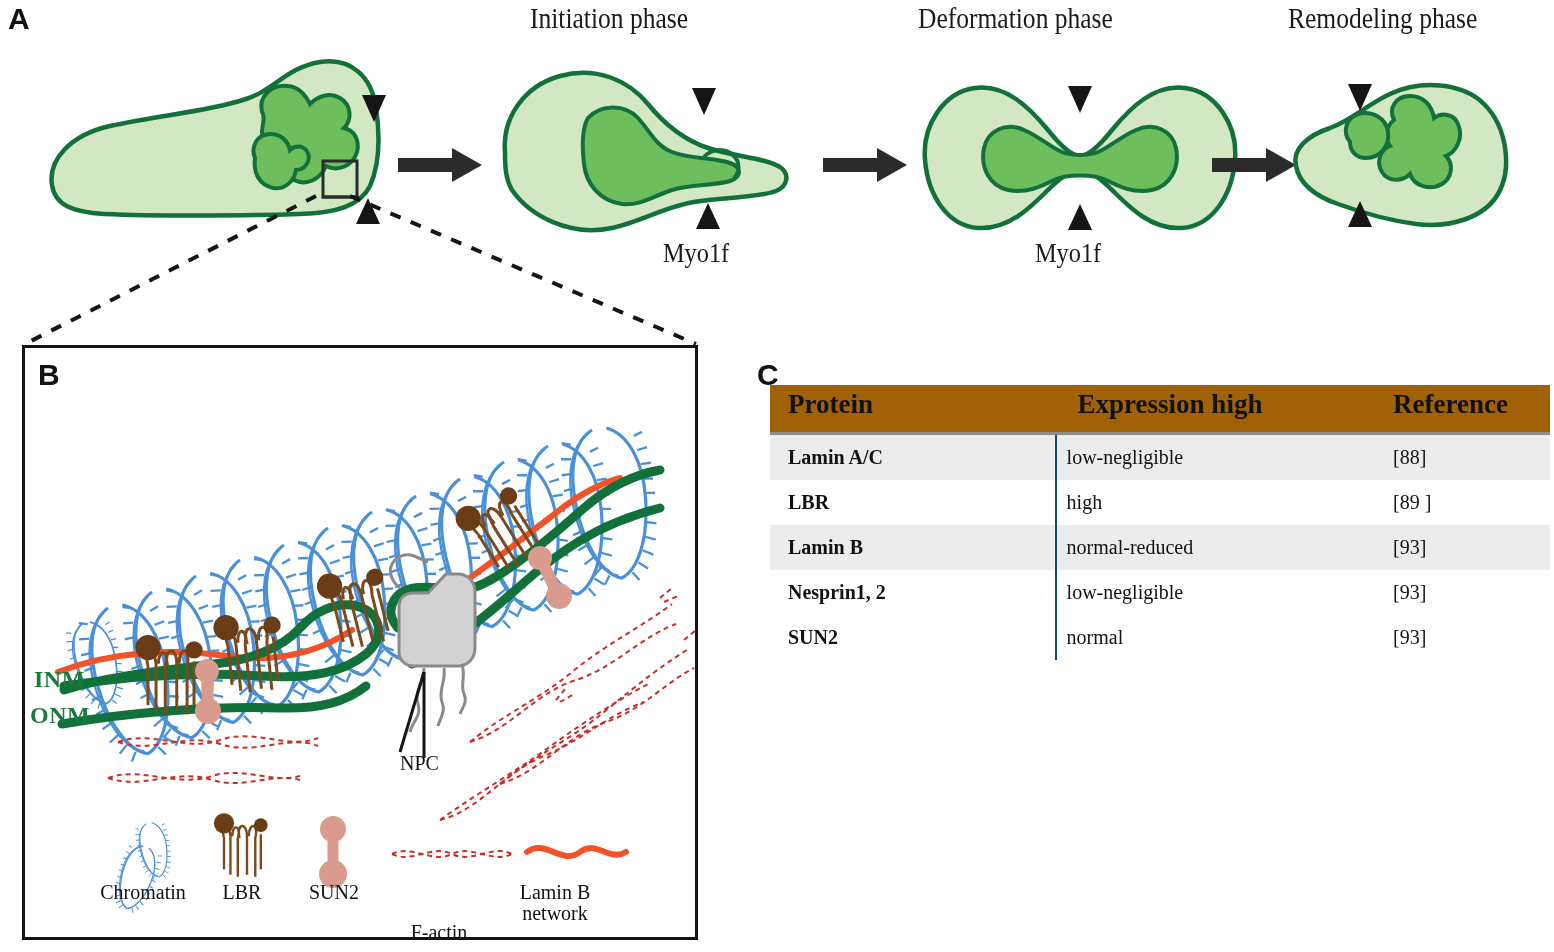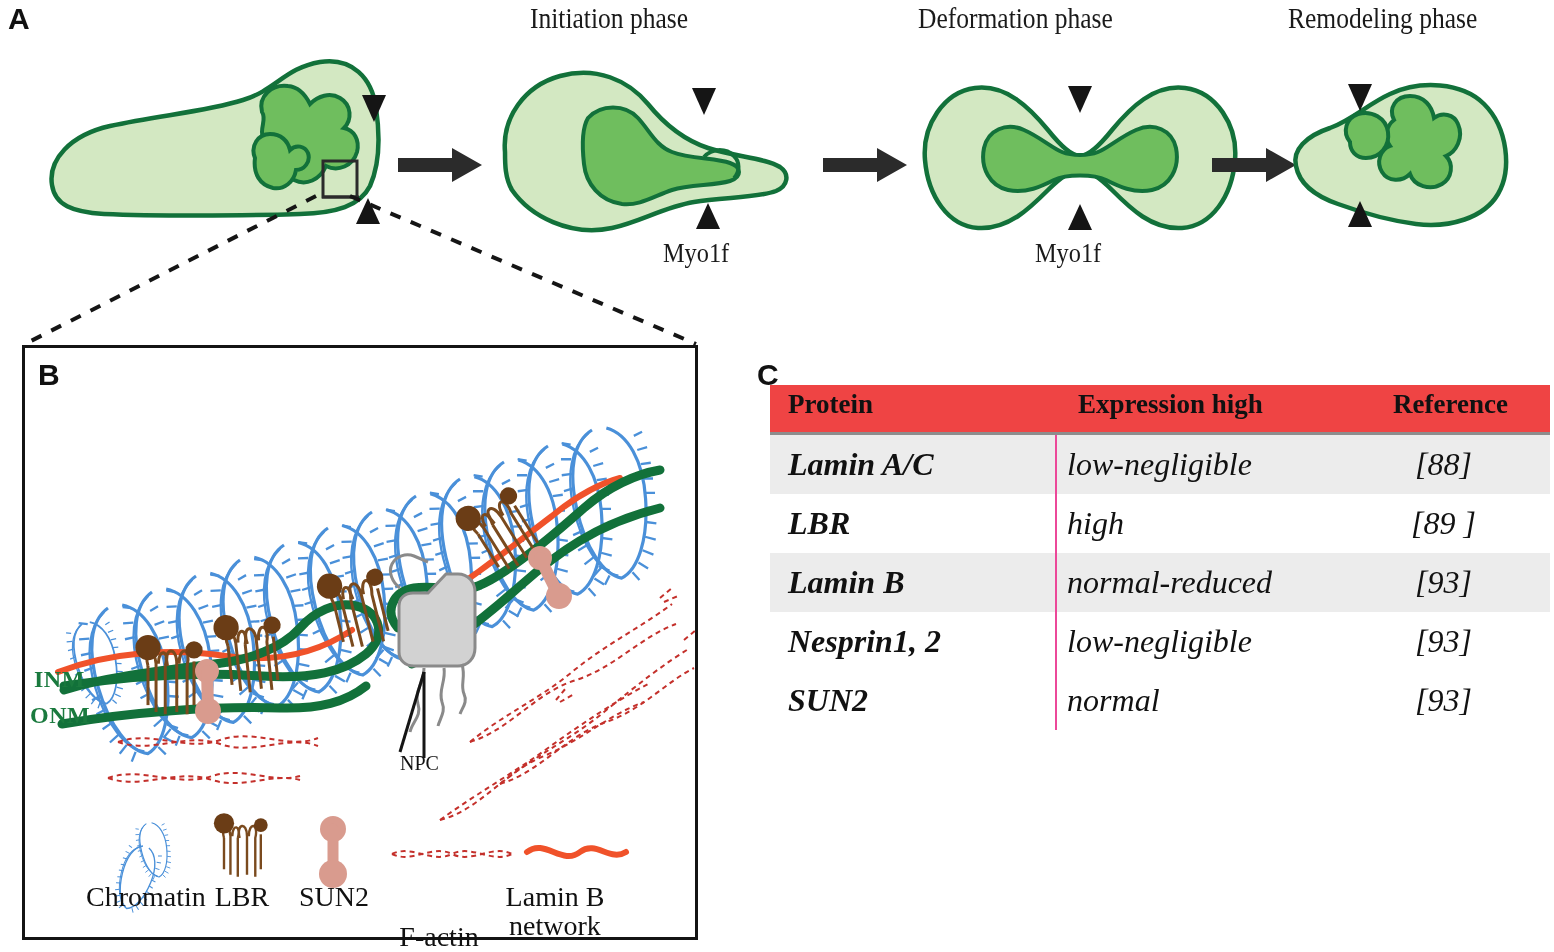--- a/index.html
+++ b/index.html
@@ -18,36 +18,36 @@
   .svg-layer{position:absolute;left:0;top:0;pointer-events:none;}
 
   
   #panelB-box{position:absolute;left:22px;top:345px;width:676px;height:595px;
        border:3px solid #141414;background:#fff;box-sizing:border-box;}
   .inm-onm{position:absolute;font-family:"Liberation Serif",serif;
        font-weight:bold;font-size:24px;color:#1a7a3e;letter-spacing:0.5px;}
   .npc-label{position:absolute;font-family:"Liberation Serif",serif;
        font-size:20px;color:#111;}
   .legend-label{position:absolute;font-family:"Liberation Serif",serif;
-       font-size:28px;color:#111;text-align:center;line-height:1.05;}
+       font-size:20px;color:#111;text-align:center;line-height:1.05;}
 
   
   #panelC{position:absolute;left:770px;top:385px;width:780px;}
   table.ctable{border-collapse:collapse;width:780px;
        font-family:"Liberation Serif",serif;}
   table.ctable th{font-weight:bold;font-size:27px;padding:4px 0 12px 0;
-       text-align:left;color:#111;background:#ef4444;border:none;}
+       text-align:left;color:#111;background:#a16207;border:none;}
   table.ctable th.c-ref{text-align:right;padding-right:42px;}
   table.ctable th.c-expr{padding-left:22px;}
   table.ctable th.c-prot{padding-left:18px;}
   table.ctable tbody tr.shade td{background:#ececec;}
-  table.ctable td{font-size:32px;padding:11px 0;color:#111;vertical-align:middle;font-style:italic;}
+  table.ctable td{font-size:20px;padding:11px 0;color:#111;vertical-align:middle;}
   table.ctable td.c-prot{font-weight:bold;padding-left:18px;width:270px;}
-  table.ctable td.c-expr{padding-left:10px;border-left:2px solid #ec4899;width:330px;}
-  table.ctable td.c-ref{text-align:center;padding-right:56px;}
+  table.ctable td.c-expr{padding-left:10px;border-left:2px solid #0c4a6e;width:330px;}
+  table.ctable td.c-ref{text-align:left;padding-right:56px;}
   table.ctable thead tr{border-bottom:3px solid #8d8d8d;}
 </style>
 </head>
 <body>
 
 <div class="fig">
 
   <div class="panel-letter" style="left:8px;top:4px;">A</div>
 
   <div class="phase-title" style="left:530px;top:2px;">Initiation phase</div>

